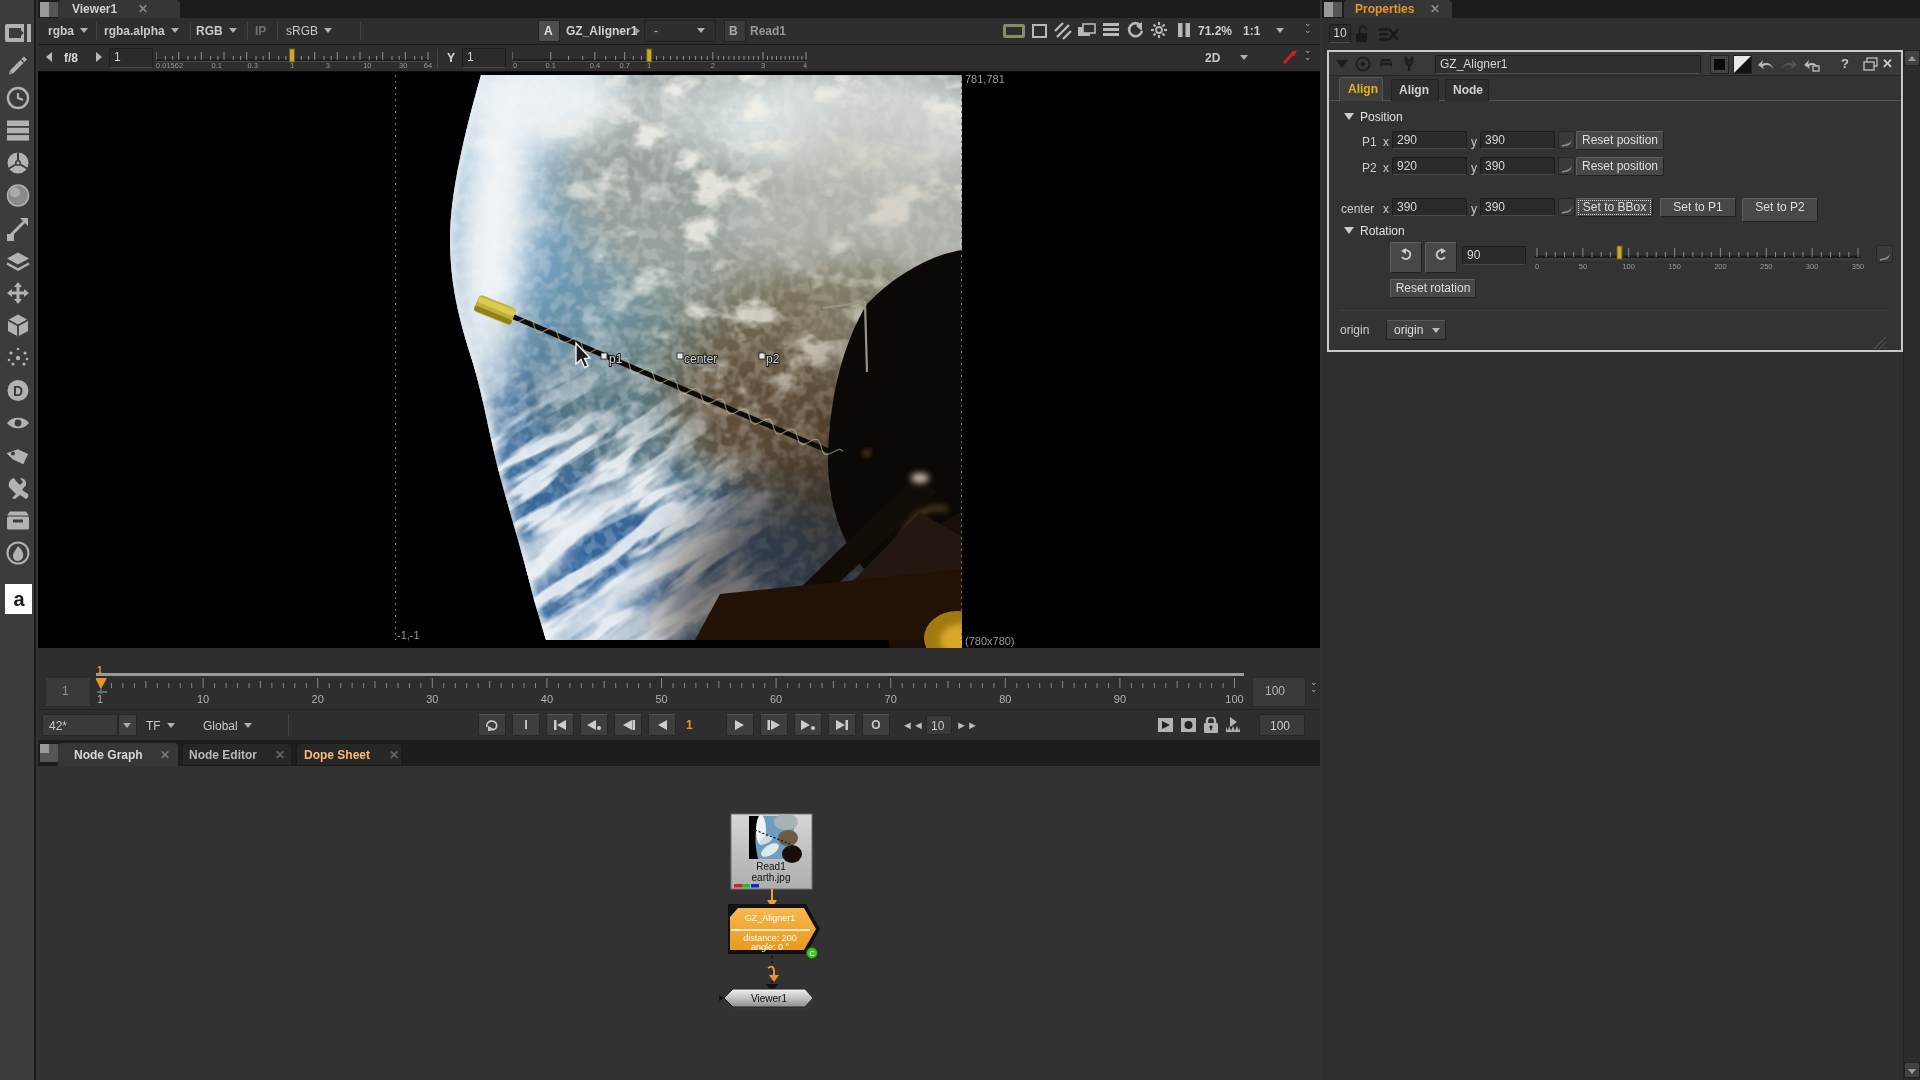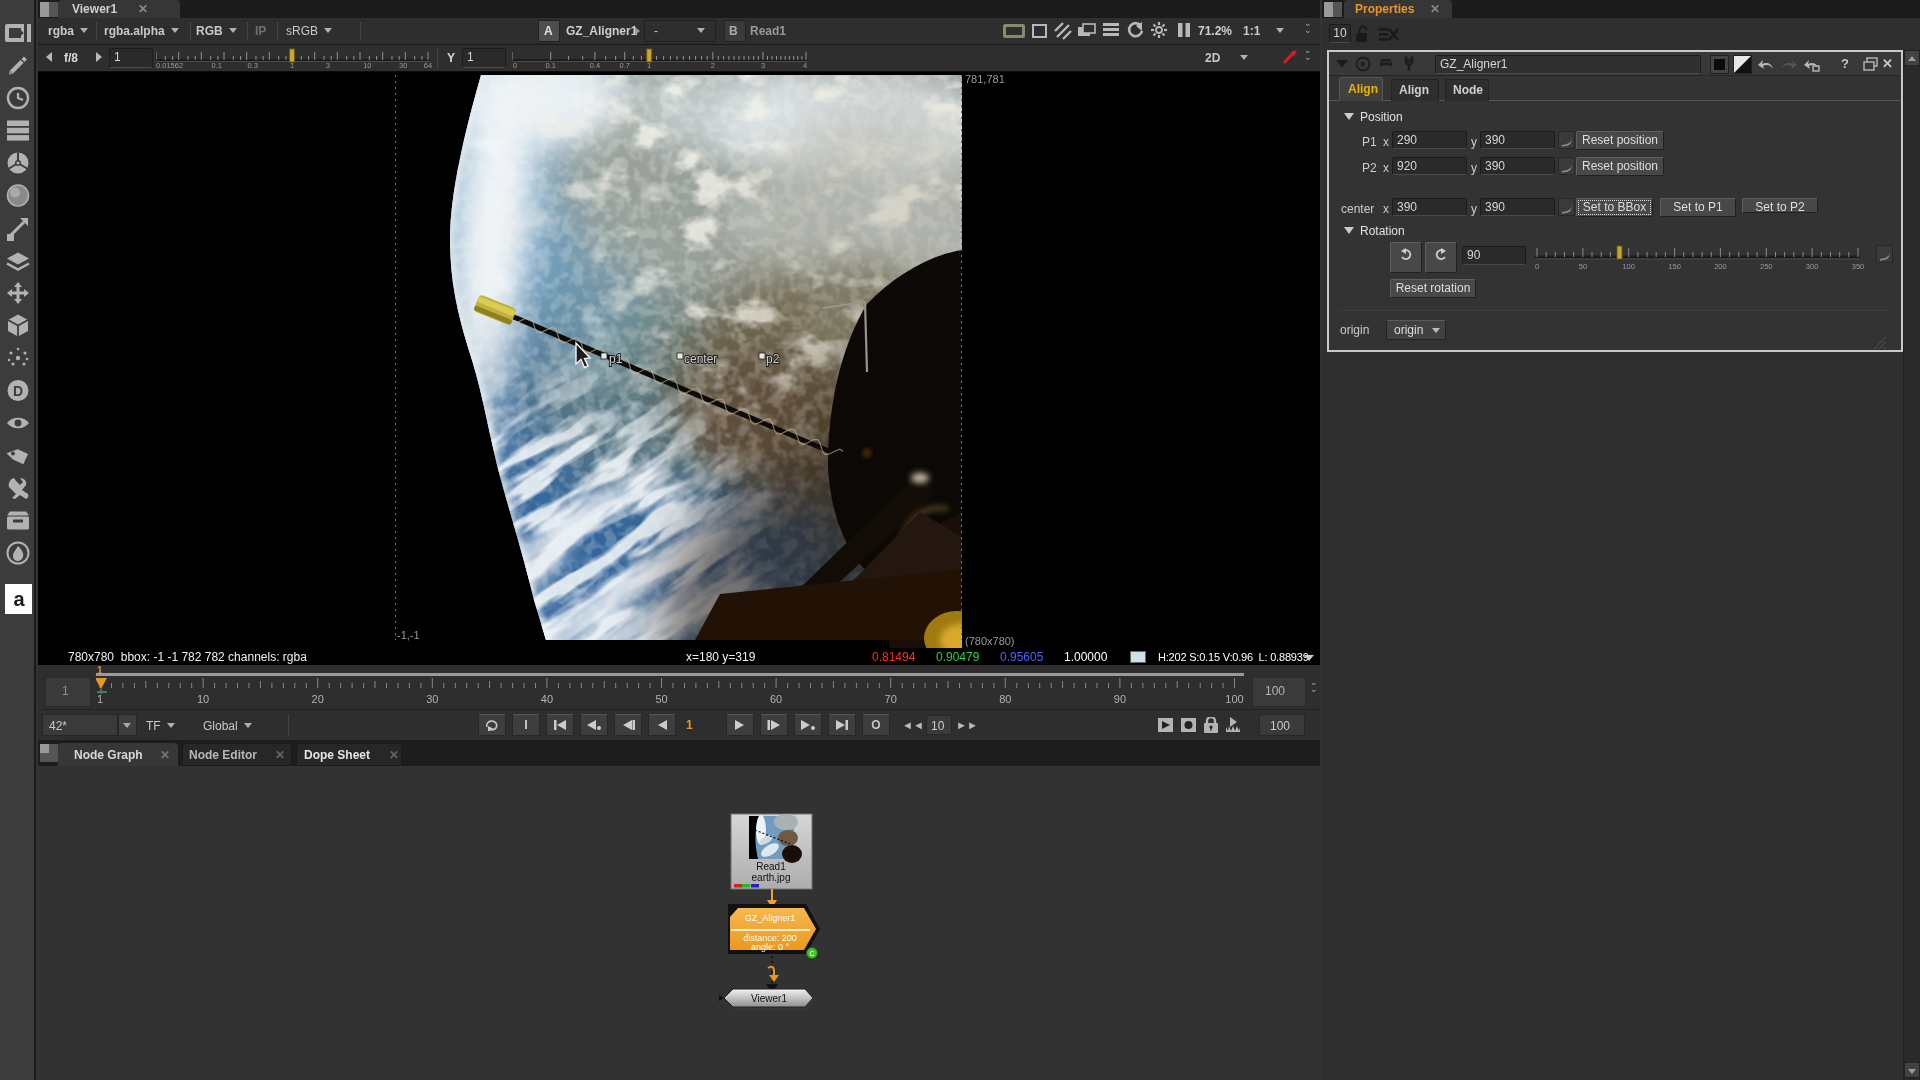--- a/index.html
+++ b/index.html
@@ -442,31 +442,20 @@
               <text x="371" y="291">p2</text>
         </g>
         <polygon points="181,271 181,292 186,287.5 189.5,295.5 193,294 189.5,286.5 195,286" fill="#1c1c1c" stroke="#f2f2f2" stroke-width="1.4"></polygon>
       </g>
     </svg>
     <div class="txt" style="left:359px;top:557px;color:#999;font-size:11px;">-1,-1</div>
     <div class="txt" style="left:927px;top:563px;color:#999;font-size:11px;">(780x780)</div>
     <div class="txt" style="left:927px;top:1px;color:#999;font-size:11px;">781,781</div>
   </div>
 
-  <div class="abs" id="vinfo" style="left:0;top:648px;width:1282px;height:17px;background:#000;">
-    <div class="txt" style="left:30px;top:2px;color:#f0f0f0;">780x780&nbsp;&nbsp;bbox: -1 -1 782 782 channels: rgba</div>
-    <div class="txt" style="left:648px;top:2px;color:#f0f0f0;">x=180 y=319</div>
-    <div class="txt" style="left:834px;top:2px;color:#fb2e24;">0.81494</div>
-    <div class="txt" style="left:898px;top:2px;color:#23d345;">0.90479</div>
-    <div class="txt" style="left:962px;top:2px;color:#4b63fd;">0.95605</div>
-    <div class="txt" style="left:1026px;top:2px;color:#fff;">1.00000</div>
-    <div class="abs" style="left:1092px;top:3px;width:16px;height:12px;background:#cde2ea;border:1px solid #666;"></div>
-    <div class="txt" style="left:1120px;top:3px;color:#fff;font-size:11px;letter-spacing:-0.2px;">H:202 S:0.15 V:0.96&nbsp;&nbsp;L: 0.88939</div>
-    <div class="abs" style="left:1266px;top:7px;width:0;height:0;border-left:5px solid transparent;border-right:5px solid transparent;border-top:6px solid #c8c8c8;"></div>
-  </div>
 
   <div class="abs" id="vtime" style="left:0;top:665px;width:1282px;height:44px;background:#2e2e2e;">
     <div class="abs" style="left:7px;top:12px;width:46px;height:30px;background:#3a3a3a;border:1px solid #2a2a2a;border-radius:2px;"></div>
     <div class="txt" style="left:24px;top:19px;color:#909090;">1</div>
     <div class="abs" style="left:58px;top:8px;width:1148px;height:3px;background:#9a9a9a;"></div>
     <svg class="abs" style="left:58px;top:11px;" width="1156" height="33" viewBox="0 0 1156 33">
       <g stroke="#888" stroke-width="1">
         <line x1="4.0" y1="2" x2="4.0" y2="12"></line>
             <line x1="15.5" y1="7" x2="15.5" y2="12"></line>
             <line x1="26.9" y1="7" x2="26.9" y2="12"></line>
@@ -668,21 +657,21 @@
 <div class="abs" id="btabs" style="left:38px;top:740px;width:1282px;height:26px;background:#1d1d1d;">
   <div class="abs" style="left:2px;top:4px;width:18px;height:18px;background:#555;"></div>
   <div class="abs" style="left:2px;top:4px;width:9px;height:9px;background:#999;"></div>
   <div class="abs" style="left:20px;top:3px;width:120px;height:23px;background:#373737;border-radius:4px 4px 0 0;"></div>
   <div class="txt" style="left:36px;top:8px;color:#d8d8d8;font-weight:bold;">Node Graph</div>
   <div class="txt" style="left:122px;top:8px;color:#777;font-weight:bold;">✕</div>
   <div class="abs" style="left:144px;top:3px;width:110px;height:23px;background:#272727;border-radius:4px 4px 0 0;border:1px solid #1a1a1a;"></div>
   <div class="txt" style="left:151px;top:8px;color:#b8b8b8;font-weight:bold;">Node Editor</div>
   <div class="txt" style="left:237px;top:8px;color:#666;font-weight:bold;">✕</div>
   <div class="abs" style="left:258px;top:3px;width:106px;height:23px;background:#272727;border-radius:4px 4px 0 0;border:1px solid #1a1a1a;"></div>
-  <div class="txt" style="left:266px;top:8px;color:#e5e5e5;font-weight:bold;">Dope Sheet</div>
+  <div class="txt" style="left:266px;top:8px;color:#fdba74;font-weight:bold;">Dope Sheet</div>
   <div class="txt" style="left:351px;top:8px;color:#666;font-weight:bold;">✕</div>
 </div>
 <div class="abs" id="ngraph" style="left:38px;top:766px;width:1282px;height:314px;background:#323232;">
   <svg class="abs" style="left:660px;top:30px;" width="180" height="230" viewBox="0 0 180 230">
     <defs>
       <linearGradient id="readg" x1="0" y1="0" x2="0" y2="1">
             <stop offset="0" stop-color="#d6d6d6"></stop>
             <stop offset="1" stop-color="#adadad"></stop>
           </linearGradient>
       <linearGradient id="viewg" x1="0" y1="0" x2="0" y2="1">
@@ -831,21 +820,21 @@
     <div class="abs curvebtn" style="left:229px;top:105px;"></div>
     <div class="btn" style="left:247px;top:105px;width:88px;height:19px;line-height:17px;">Reset position</div>
     <div class="txt" style="left:12px;top:150px;color:#ccc;">center</div>
     <div class="txt" style="left:54px;top:150px;color:#ccc;">x</div>
     <div class="inbox" style="left:63px;top:146px;width:75px;height:18px;">390</div>
     <div class="txt" style="left:142px;top:150px;color:#ccc;">y</div>
     <div class="inbox" style="left:151px;top:146px;width:75px;height:18px;">390</div>
     <div class="abs curvebtn" style="left:229px;top:146px;"></div>
     <div class="btn" style="left:247px;top:146px;width:77px;height:19px;line-height:17px;outline:1px dotted #ddd;outline-offset:-3px;">Set to BBox</div>
     <div class="btn" style="left:331px;top:146px;width:76px;height:19px;line-height:17px;">Set to P1</div>
-    <div class="btn" style="left:413px;top:146px;width:76px;height:15px;line-height:17px;">Set to P2</div>
+    <div class="btn" style="left:413px;top:146px;width:76px;height:24px;line-height:17px;">Set to P2</div>
 
     <div class="abs" style="left:15px;top:175px;width:0;height:0;border-left:5px solid transparent;border-right:5px solid transparent;border-top:7px solid #ccc;"></div>
     <div class="txt" style="left:31px;top:172px;color:#e0e0e0;">Rotation</div>
     <div class="btn" style="left:61px;top:190px;width:32px;height:31px;"><svg width="16" height="16" style="margin-top:3px;">
             <path d="M4,11 A4.5,4.5 0 1 0 5,5" stroke="#ccc" stroke-width="1.8" fill="none"></path>
             <polygon points="8,2 3,5 8,8" fill="#ccc"></polygon>
           </svg></div>
     <div class="btn" style="left:96px;top:190px;width:32px;height:31px;"><svg width="16" height="16" style="margin-top:3px;">
             <path d="M12,11 A4.5,4.5 0 1 1 11,5" stroke="#ccc" stroke-width="1.8" fill="none"></path>
             <polygon points="8,2 13,5 8,8" fill="#ccc"></polygon>

